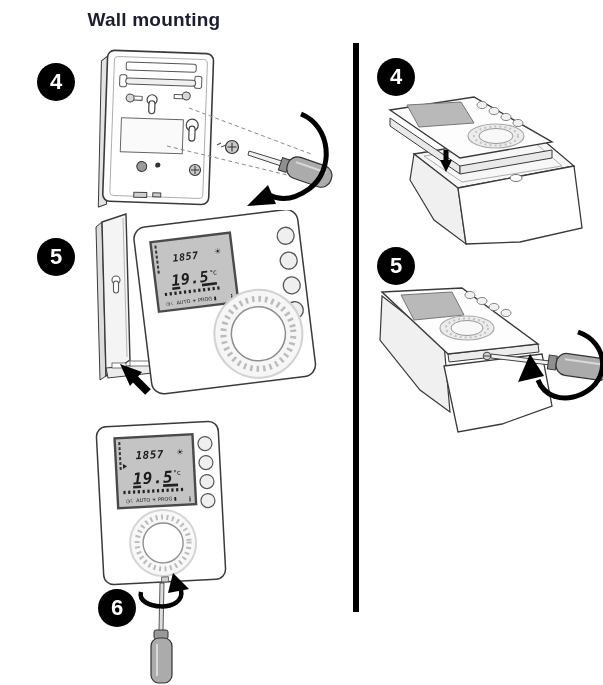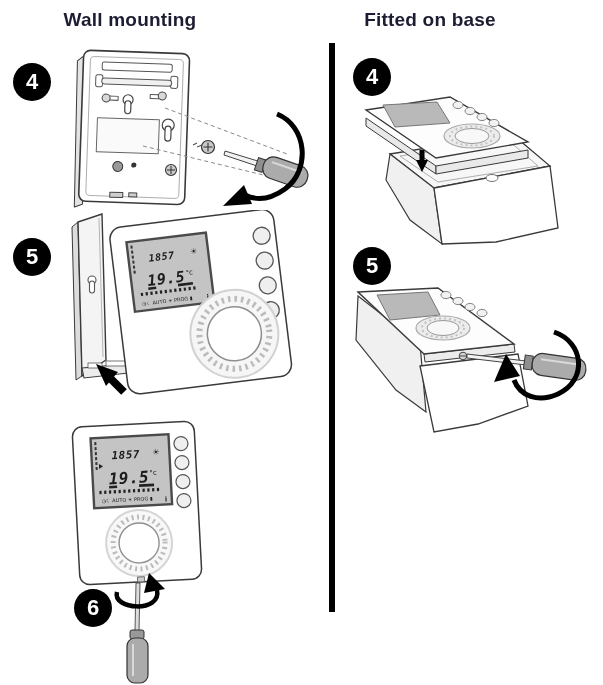--- a/index.html
+++ b/index.html
@@ -1,21 +1,21 @@
 <!DOCTYPE html>
 <html style="--page_bg: #ffffff; --ink: #1c1c32; --divider: #000000; --badge_bg: #000000; --badge_text: #ffffff; --lcd_bg: #c4c4c4; --handle_gray: #ababab; --line_art: #3a3a3a;"><head>
 <meta charset="utf-8">
 <style>
   * { margin:0; padding:0; box-sizing:border-box; }
   html,body { background:#ffffff; }
   body {
     width:603px; height:685px; position:relative; overflow:hidden;
     font-family:"Liberation Sans", sans-serif;
   }
-  .page { position:absolute; inset:0; width:527px; height:685px; background:var(--page_bg,#fff); }
+  .page { position:absolute; inset:0; width:527px; height:685px; background:var(--page_bg,#fff);margin-left:24px; }
   .col-title {
     position:absolute; top:9px; width:200px; text-align:center;
     font-size:19px; font-weight:600; color:var(--ink,#1c1c32); letter-spacing:0.2px;
   }
   .col-title.left { left:30px; }
   .col-title.right { left:330px; }
   .divider {
     position:absolute; left:329px; top:43px; width:6px; height:569px;
     background:var(--divider,#000);
   }
@@ -32,21 +32,20 @@
     font-weight:bold; font-style:italic; fill:#1b1b1b; letter-spacing:0.5px;
   }
   .lcd-small { font-family:"DejaVu Sans", sans-serif; fill:#222; }
 </style>
 </head>
 <body>
 
 <div class="page">
 
   <div class="col-title left">Wall mounting</div>
-  <div class="col-title right">Fitted on base</div>
   <div class="divider"></div>
 
   <svg class="illu" style="left:55px;top:46px" width="255" height="172" viewBox="0 0 255 172">
     <g transform="rotate(2 80 85)" stroke-linejoin="round">
       <path d="M26,12 l-6,5 2,146 8,-3 z" fill="#e4e4e4" stroke="#3a3a3a" stroke-width="1"></path>
       <rect x="26" y="6" width="106" height="151" rx="7" fill="#ffffff" stroke="#3a3a3a" stroke-width="1.6"></rect>
       <rect x="33" y="12" width="93" height="139" rx="4" fill="none" stroke="#9a9a9a" stroke-width="0.8"></rect>
       <rect x="45" y="17" width="70" height="8" rx="2" fill="#ffffff" stroke="#555555" stroke-width="1"></rect>
       <rect x="39" y="30" width="7" height="12" rx="2" fill="#ffffff" stroke="#555555" stroke-width="1"></rect>
       <rect x="114" y="29" width="7" height="12" rx="2" fill="#ffffff" stroke="#555555" stroke-width="1"></rect>

